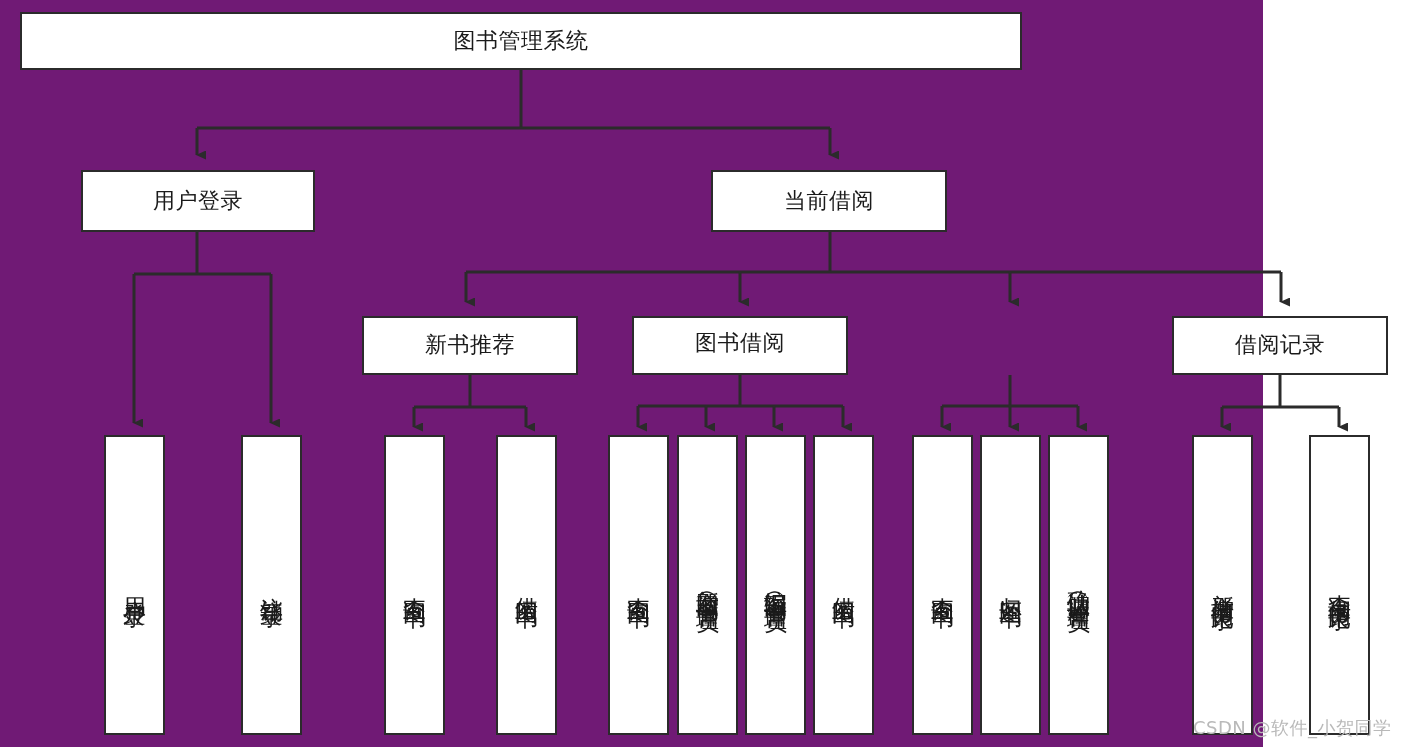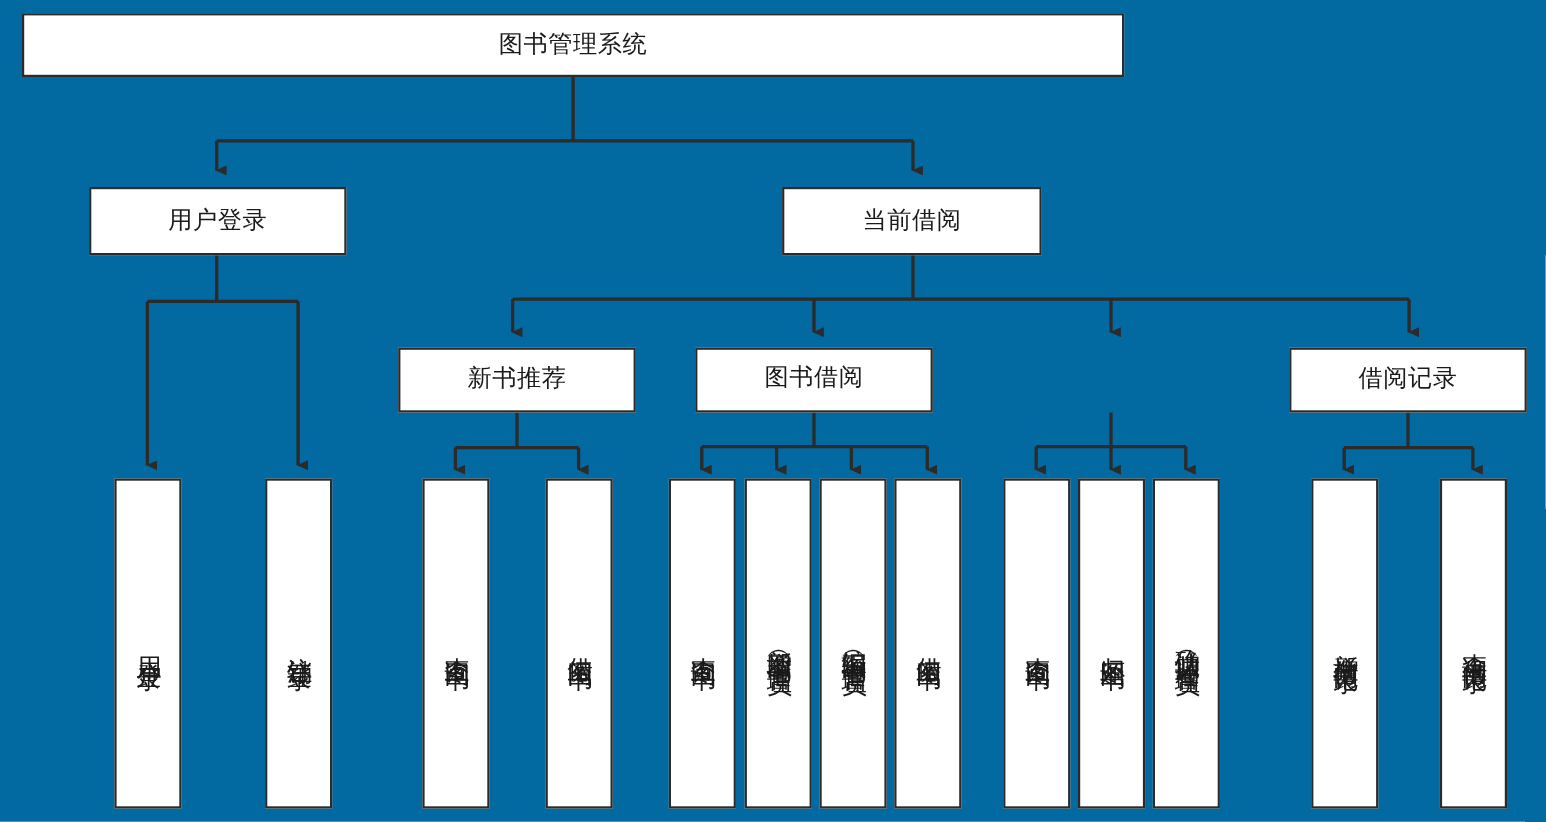--- a/index.html
+++ b/index.html
@@ -8,23 +8,23 @@
     background: #ffffff;
   }
   body {
     width: 1405px;
     height: 747px;
     font-family: "DejaVu Sans", "Liberation Sans", sans-serif;
     overflow: hidden;
   }
   #diagram-root {
     position: relative;
-    width: 1405px;
+    width: 1263px;
     height: 747px;
-    background: #0369a1;
+    background: #701a75;
   }
   svg.diagram-canvas {
     position: absolute;
     top: 0;
     left: 0;
     width: 1405px;
     height: 747px;
   }
   .node-box {
     position: absolute;
@@ -188,14 +188,15 @@
     <span class="node-label">确认归还（管理员）</span>
   </div>
 
   <div class="node-box node-v" style="left:1192px; top:435px; width:61px; height:300px;">
     <span class="node-label">新增借阅记录</span>
   </div>
   <div class="node-box node-v" style="left:1309px; top:435px; width:61px; height:300px;">
     <span class="node-label">查询借阅记录</span>
   </div>
 
+  <div class="watermark" style="left:1193px; top:716px;">CSDN @软件_小贺同学</div>
 
 </div>
 
 </body></html>

